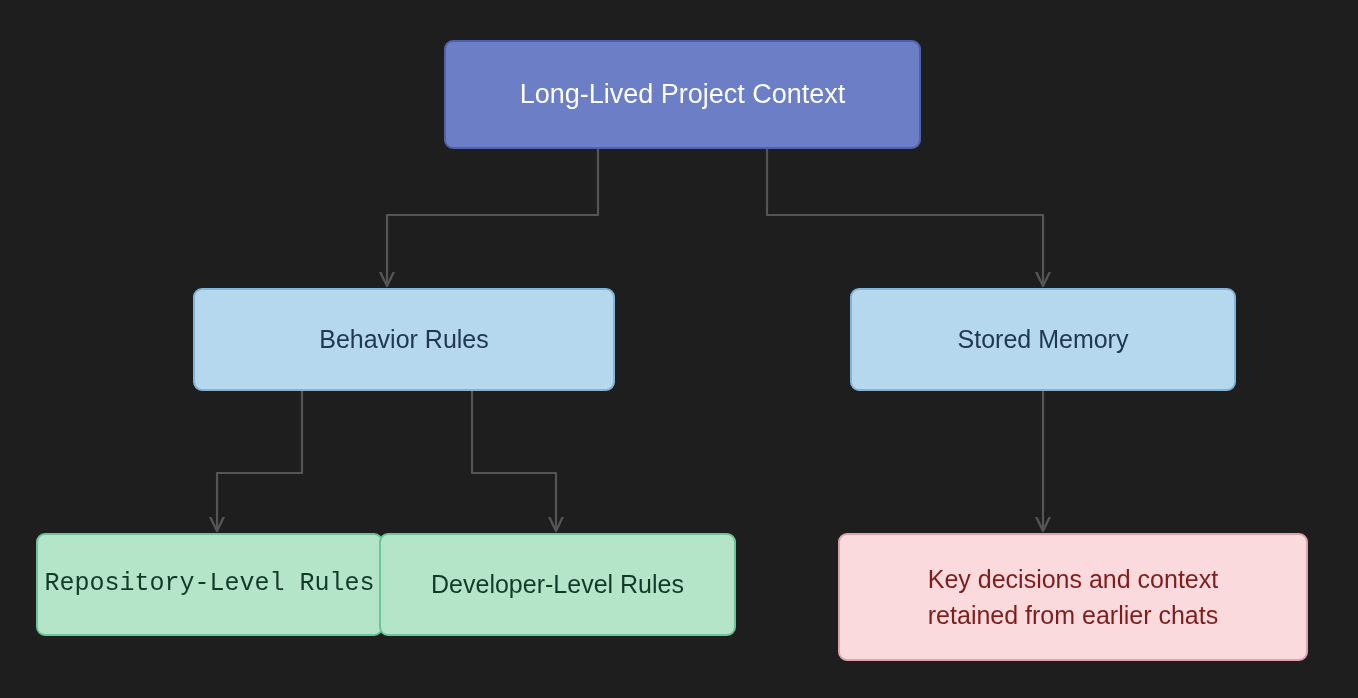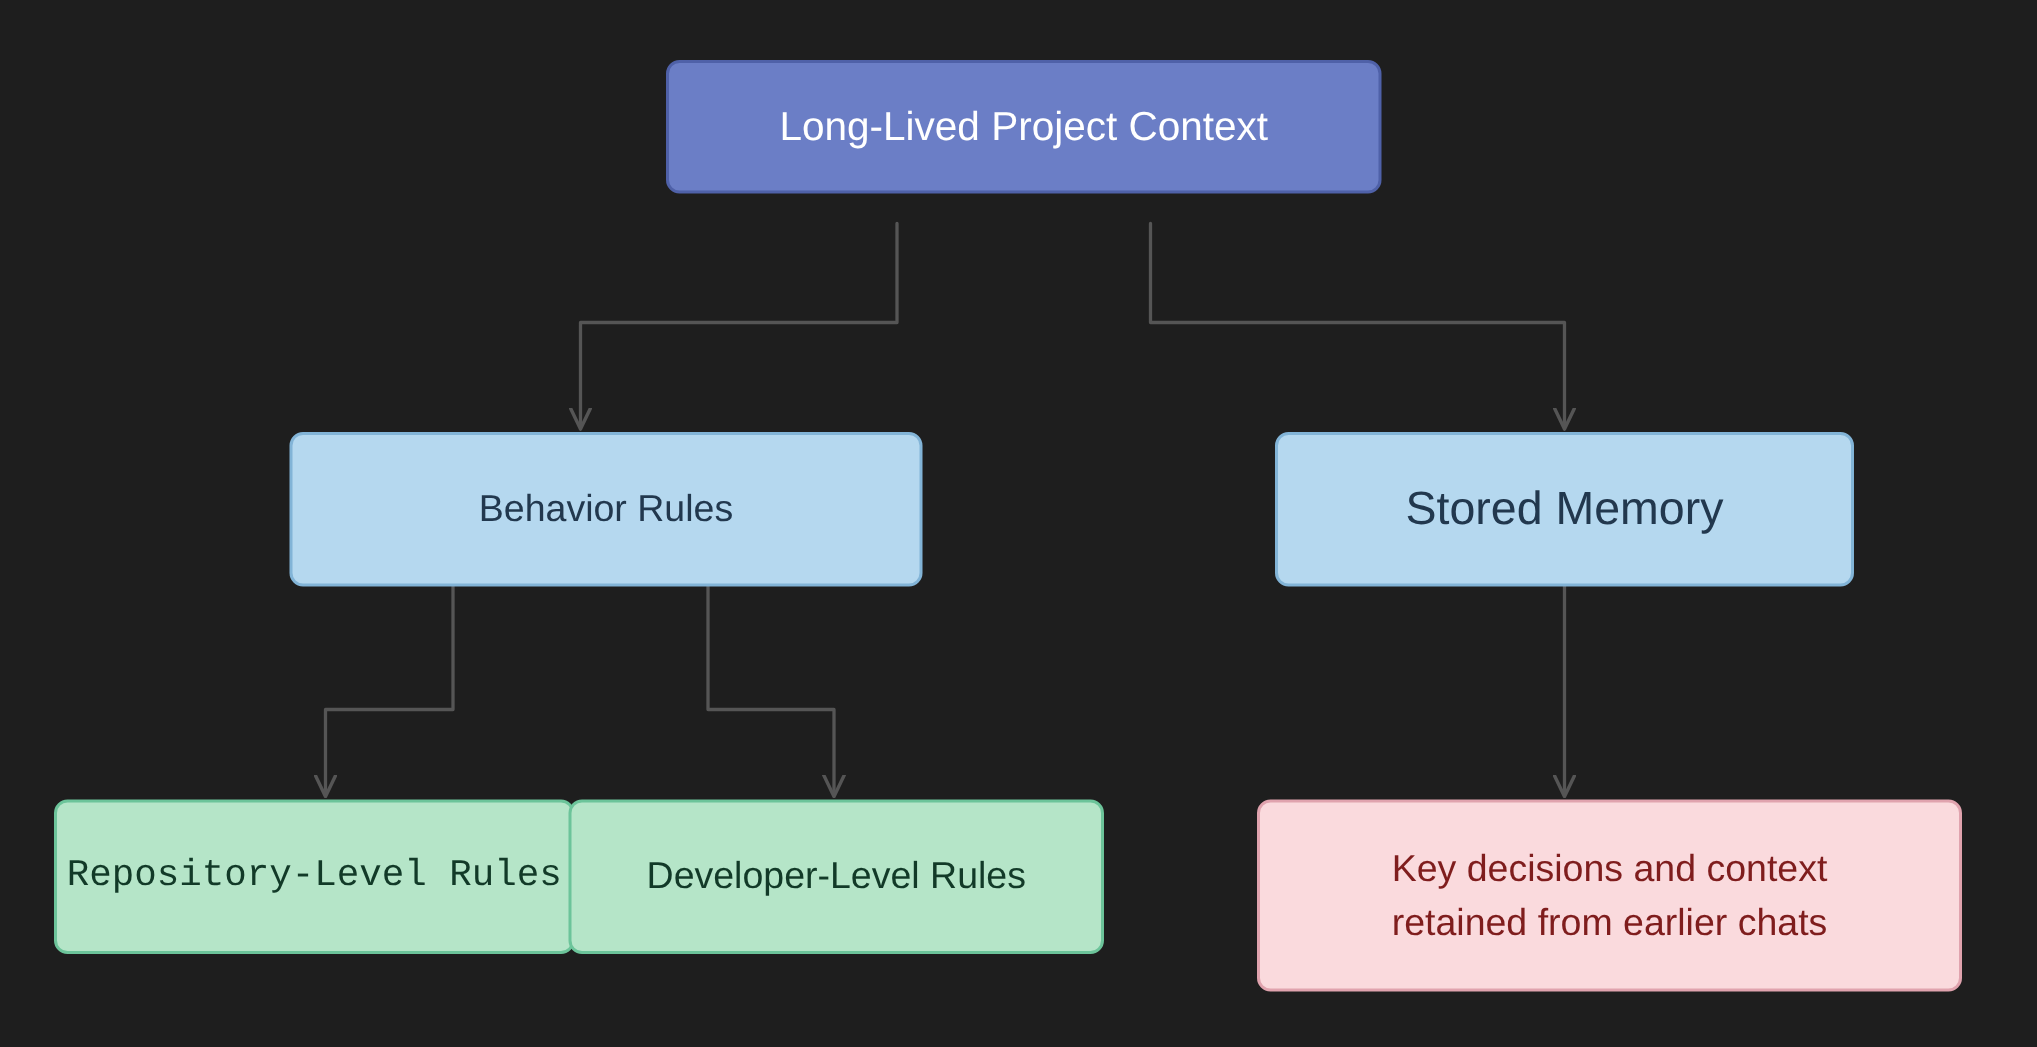--- a/index.html
+++ b/index.html
@@ -40,21 +40,21 @@
     display: block;
     width: 100%;
     white-space: pre-line;
   }
 
   
   #node-root {
     left: 444px;
     top: 40px;
     width: 477px;
-    height: 89px;
+    height: 109px;
     background: #6b7ec6;
     border-color: #4f61a8;
     color: #ffffff;
     font-size: 27px;
   }
 
   
   #node-behavior {
     left: 193px;
     top: 288px;
@@ -66,21 +66,21 @@
     font-size: 25px;
   }
   #node-memory {
     left: 850px;
     top: 288px;
     width: 386px;
     height: 103px;
     background: #b5d8ef;
     border-color: #82b4d7;
     color: #22384e;
-    font-size: 31px;
+    font-size: 25px;
   }
 
   
   #node-repo-rules {
     left: 36px;
     top: 533px;
     width: 347px;
     height: 103px;
     background: #b5e5c8;
     border-color: #6cc49a;

